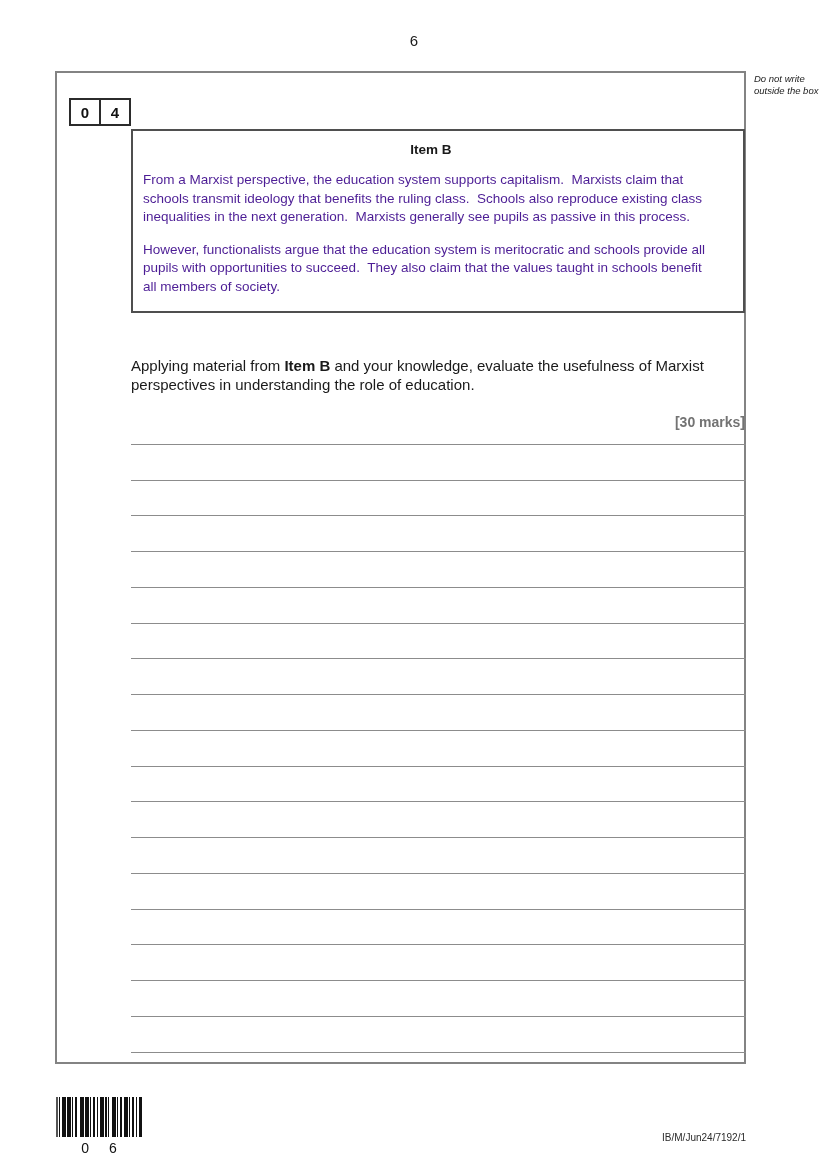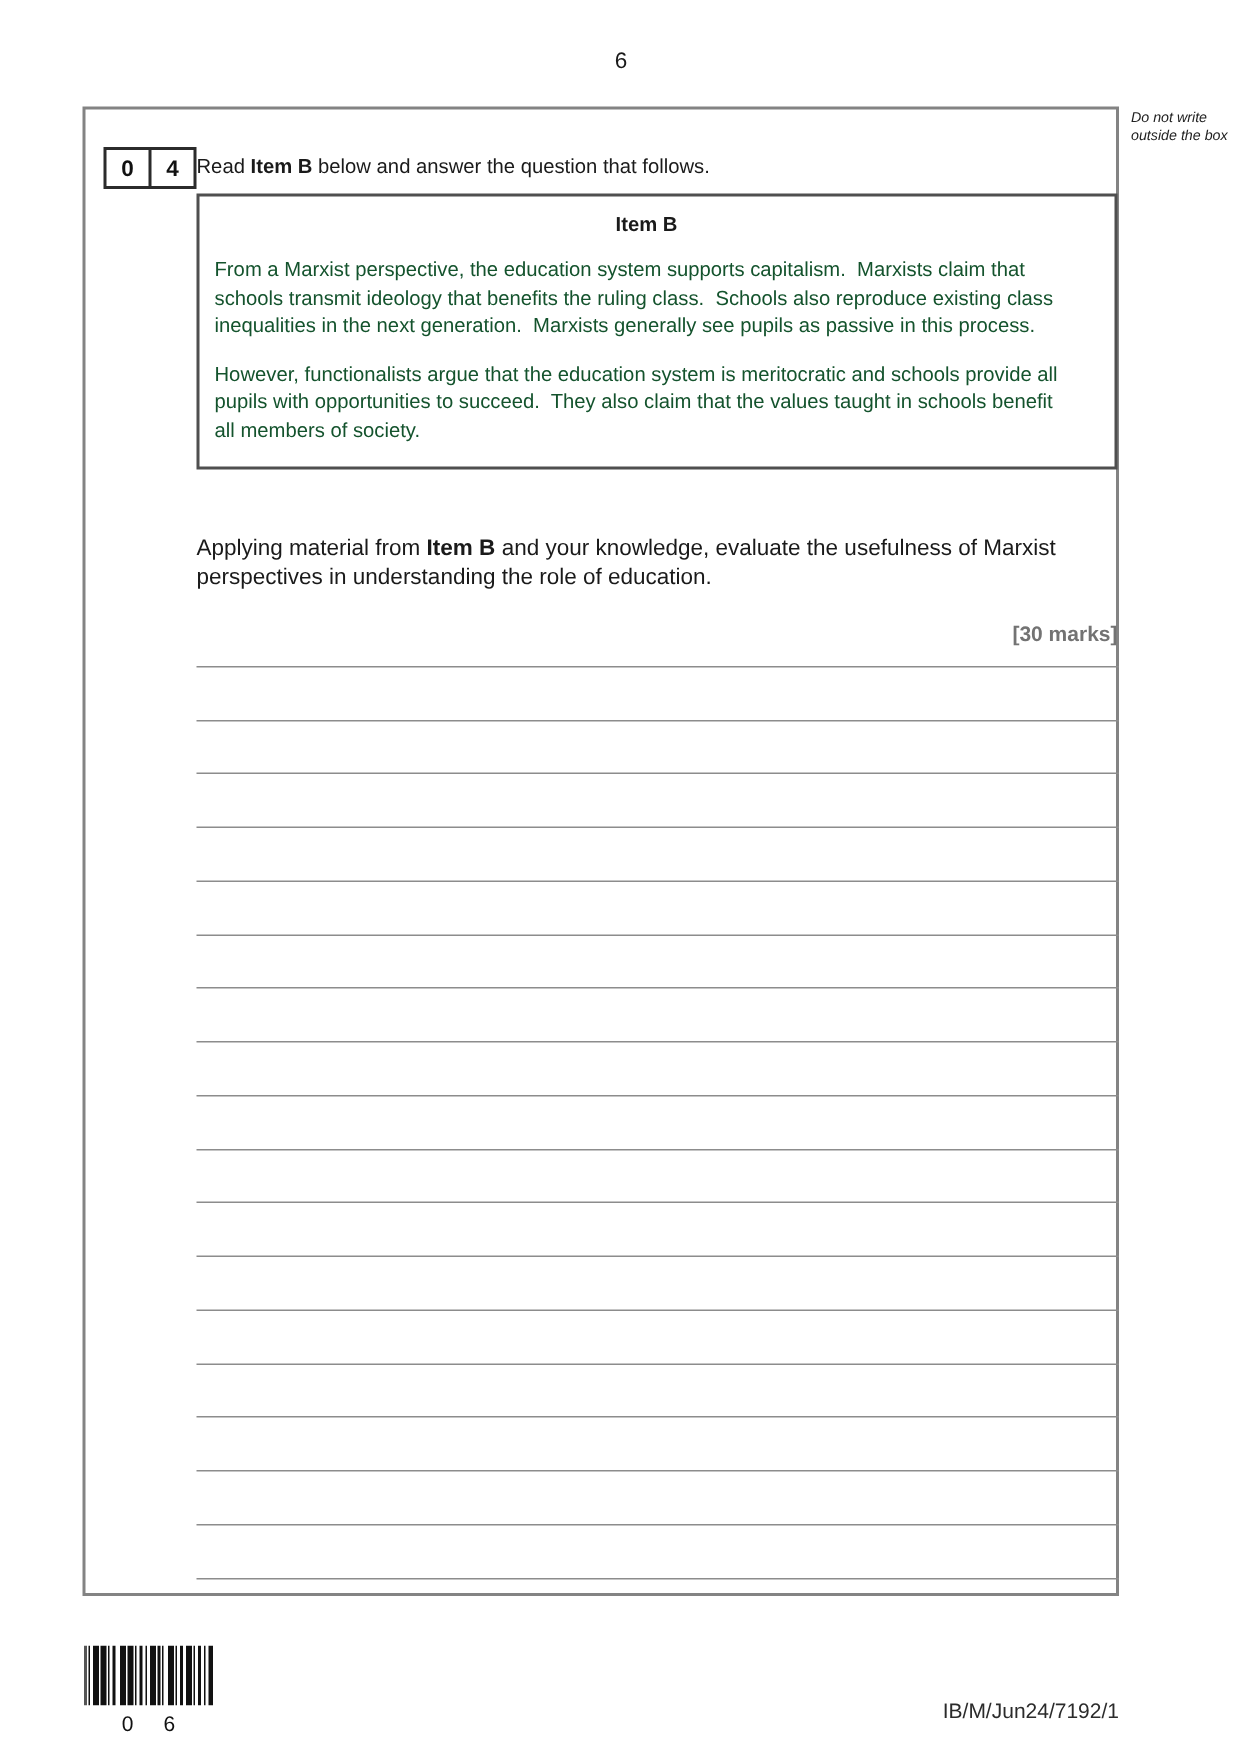--- a/index.html
+++ b/index.html
@@ -94,21 +94,21 @@
       font-weight: bold;
       font-size: 13.5px;
       margin: 2px 0 0 0;
       padding-right: 0;
     }
     .item-box p {
       margin: 14px 0 0 0;
       font-size: 13.5px;
       line-height: 18.6px;
       white-space: pre-wrap;
-      color: #14532d;
+      color: #4c1d95;
     }
 
     .question-block {
       position: absolute;
       left: 74px;
       top: 283px;
       width: 614px;
     }
     .question-text {
       font-size: 15px;
@@ -148,21 +148,21 @@
       gap: 20px;
       font-size: 14px;
       color: #111111;
       margin-top: -1px;
     }
 
     .footer-ref {
       position: absolute;
       right: 82px;
       top: 1132px;
-      font-size: 14px;
+      font-size: 10px;
       color: #2b2b2b;
     }
 
     b { font-weight: bold; }
   </style>
 </head>
 <body>
 
 <div class="page">
 
@@ -170,21 +170,20 @@
 
   <div class="side-note">Do not write outside the box</div>
 
   <div class="outer-box">
 
     <div class="qnum">
         <div class="qnum-cell">0</div>
         <div class="qnum-cell">4</div>
       </div>
 
-    <div class="read-line"><span>Read </span><b>Item B</b><span> below and answer the question that follows.</span></div>
 
     <div class="item-box">
       <div class="item-title">Item B</div>
       <p>From a Marxist perspective, the education system supports capitalism.  Marxists claim that schools transmit ideology that benefits the ruling class.  Schools also reproduce existing class inequalities in the next generation.  Marxists generally see pupils as passive in this process.</p>
       <p>However, functionalists argue that the education system is meritocratic and schools provide all pupils with opportunities to succeed.  They also claim that the values taught in schools benefit all members of society.</p>
     </div>
 
     <div class="question-block">
       <div class="question-text"><span>Applying material from </span><b>Item B</b><span> and your knowledge, evaluate the usefulness of Marxist perspectives in understanding the role of education.</span></div>
       <div class="marks">[30 marks]</div>

